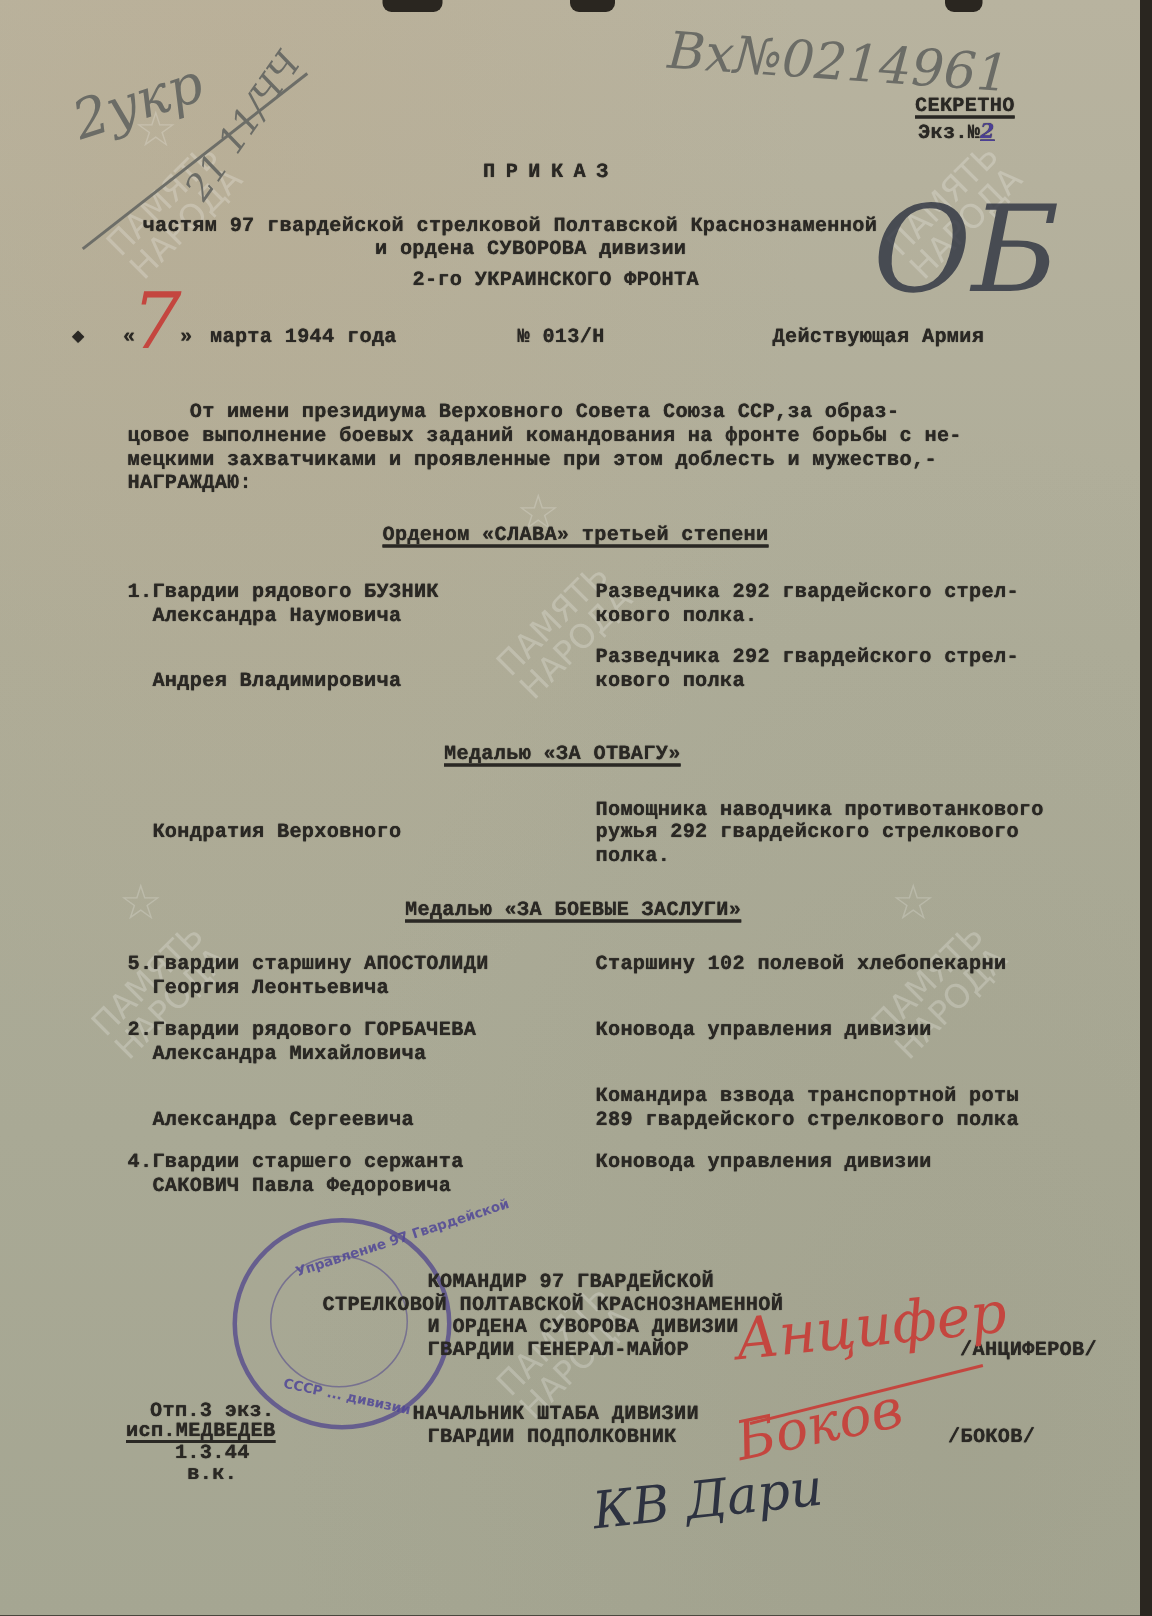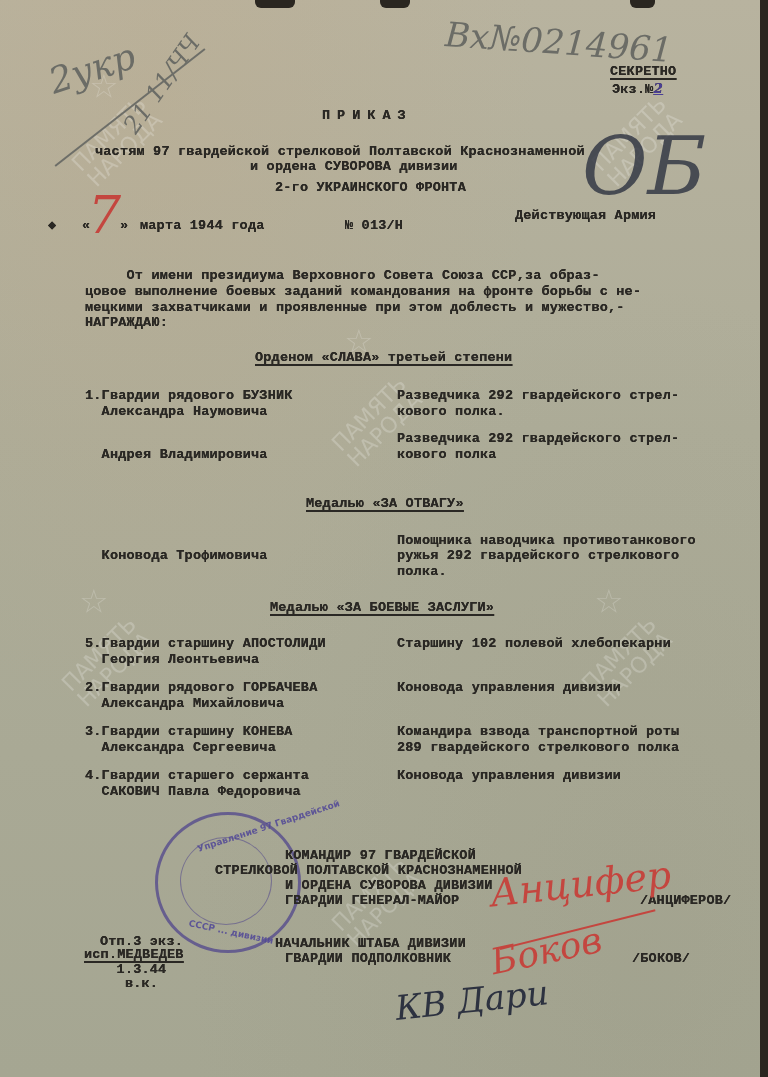--- a/index.html
+++ b/index.html
@@ -82,53 +82,52 @@
   <div class="tw" style="left:95px;top:144px;">частям 97 гвардейской стрелковой Полтавской Краснознаменной</div>
   <div class="tw" style="left:250px;top:159px;">и ордена СУВОРОВА дивизии</div>
   <div class="tw" style="left:275px;top:180px;">2-го УКРАИНСКОГО ФРОНТА</div>
 
   <div class="tw" style="left:48px;top:218px;">◆</div>
   <div class="tw" style="left:82px;top:218px;">«</div>
   <div class="hand ink-red" style="left:88px;top:185px;font-size:52px;">7</div>
   <div class="tw" style="left:120px;top:218px;">»</div>
   <div class="tw" style="left:140px;top:218px;">марта 1944 года</div>
   <div class="tw" style="left:345px;top:218px;">№ 013/Н</div>
-  <div class="tw" style="left:515px;top:208px;">Действующая Армия</div>
+  <div class="tw" style="left:515px;top:218px;">Действующая Армия</div>
 
   <div class="tw" style="left:85px;top:268px;">     От имени президиума Верховного Совета Союза ССР,за образ-</div>
   <div class="tw" style="left:85px;top:284px;">цовое выполнение боевых заданий командования на фронте борьбы с не-</div>
   <div class="tw" style="left:85px;top:300px;">мецкими захватчиками и проявленные при этом доблесть и мужество,-</div>
   <div class="tw" style="left:85px;top:315px;">НАГРАЖДАЮ:</div>
 
   <div class="tw ul" style="left:255px;top:350px;">Орденом «СЛАВА» третьей степени</div>
   <div class="tw" style="left:85px;top:388px;text-align:center;">1.Гвардии рядового БУЗНИК</div>
   <div class="tw" style="left:85px;top:404px;">  Александра Наумовича</div>
   <div class="tw" style="left:397px;top:388px;">Разведчика 292 гвардейского стрел-</div>
   <div class="tw" style="left:397px;top:404px;">кового полка.</div>
 
   <div class="tw" style="left:85px;top:447px;">  Андрея Владимировича</div>
   <div class="tw" style="left:397px;top:431px;">Разведчика 292 гвардейского стрел-</div>
   <div class="tw" style="left:397px;top:447px;">кового полка</div>
 
-  <div class="tw ul" style="left:282px;top:496px;padding-left:24px;">Медалью «ЗА ОТВАГУ»</div>
-  <div class="tw" style="left:85px;top:548px;">  Коновода Трофимовича</div>
+  <div class="tw ul" style="left:272px;top:496px;padding-left:24px;">Медалью «ЗА ОТВАГУ»</div>
+  <div class="tw" style="left:85px;top:548px;">  Кондратия Верховного</div>
   <div class="tw" style="left:397px;top:533px;">Помощника наводчика противотанкового</div>
   <div class="tw" style="left:397px;top:548px;">ружья 292 гвардейского стрелкового</div>
   <div class="tw" style="left:397px;top:564px;">полка.</div>
 
   <div class="tw ul" style="left:270px;top:600px;">Медалью «ЗА БОЕВЫЕ ЗАСЛУГИ»</div>
   <div class="tw" style="left:85px;top:636px;">5.Гвардии старшину АПОСТОЛИДИ</div>
   <div class="tw" style="left:85px;top:652px;">  Георгия Леонтьевича</div>
   <div class="tw" style="left:397px;top:624px;margin-top:12px;">Старшину 102 полевой хлебопекарни</div>
 
   <div class="tw" style="left:85px;top:680px;">2.Гвардии рядового ГОРБАЧЕВА</div>
   <div class="tw" style="left:85px;top:696px;">  Александра Михайловича</div>
   <div class="tw" style="left:397px;top:680px;">Коновода управления дивизии</div>
 
-  <div class="tw" style="left:85px;top:724px;">3.Гвардии старшину КОНЕВА</div>
   <div class="tw" style="left:85px;top:740px;">  Александра Сергеевича</div>
   <div class="tw" style="left:397px;top:724px;">Командира взвода транспортной роты</div>
   <div class="tw" style="left:397px;top:740px;">289 гвардейского стрелкового полка</div>
 
   <div class="tw" style="left:85px;top:768px;">4.Гвардии старшего сержанта</div>
   <div class="tw" style="left:85px;top:784px;">  САКОВИЧ Павла Федоровича</div>
   <div class="tw" style="left:397px;top:768px;">Коновода управления дивизии</div>
 
   <div class="stamp">
     <div class="stamp-inner"></div>

